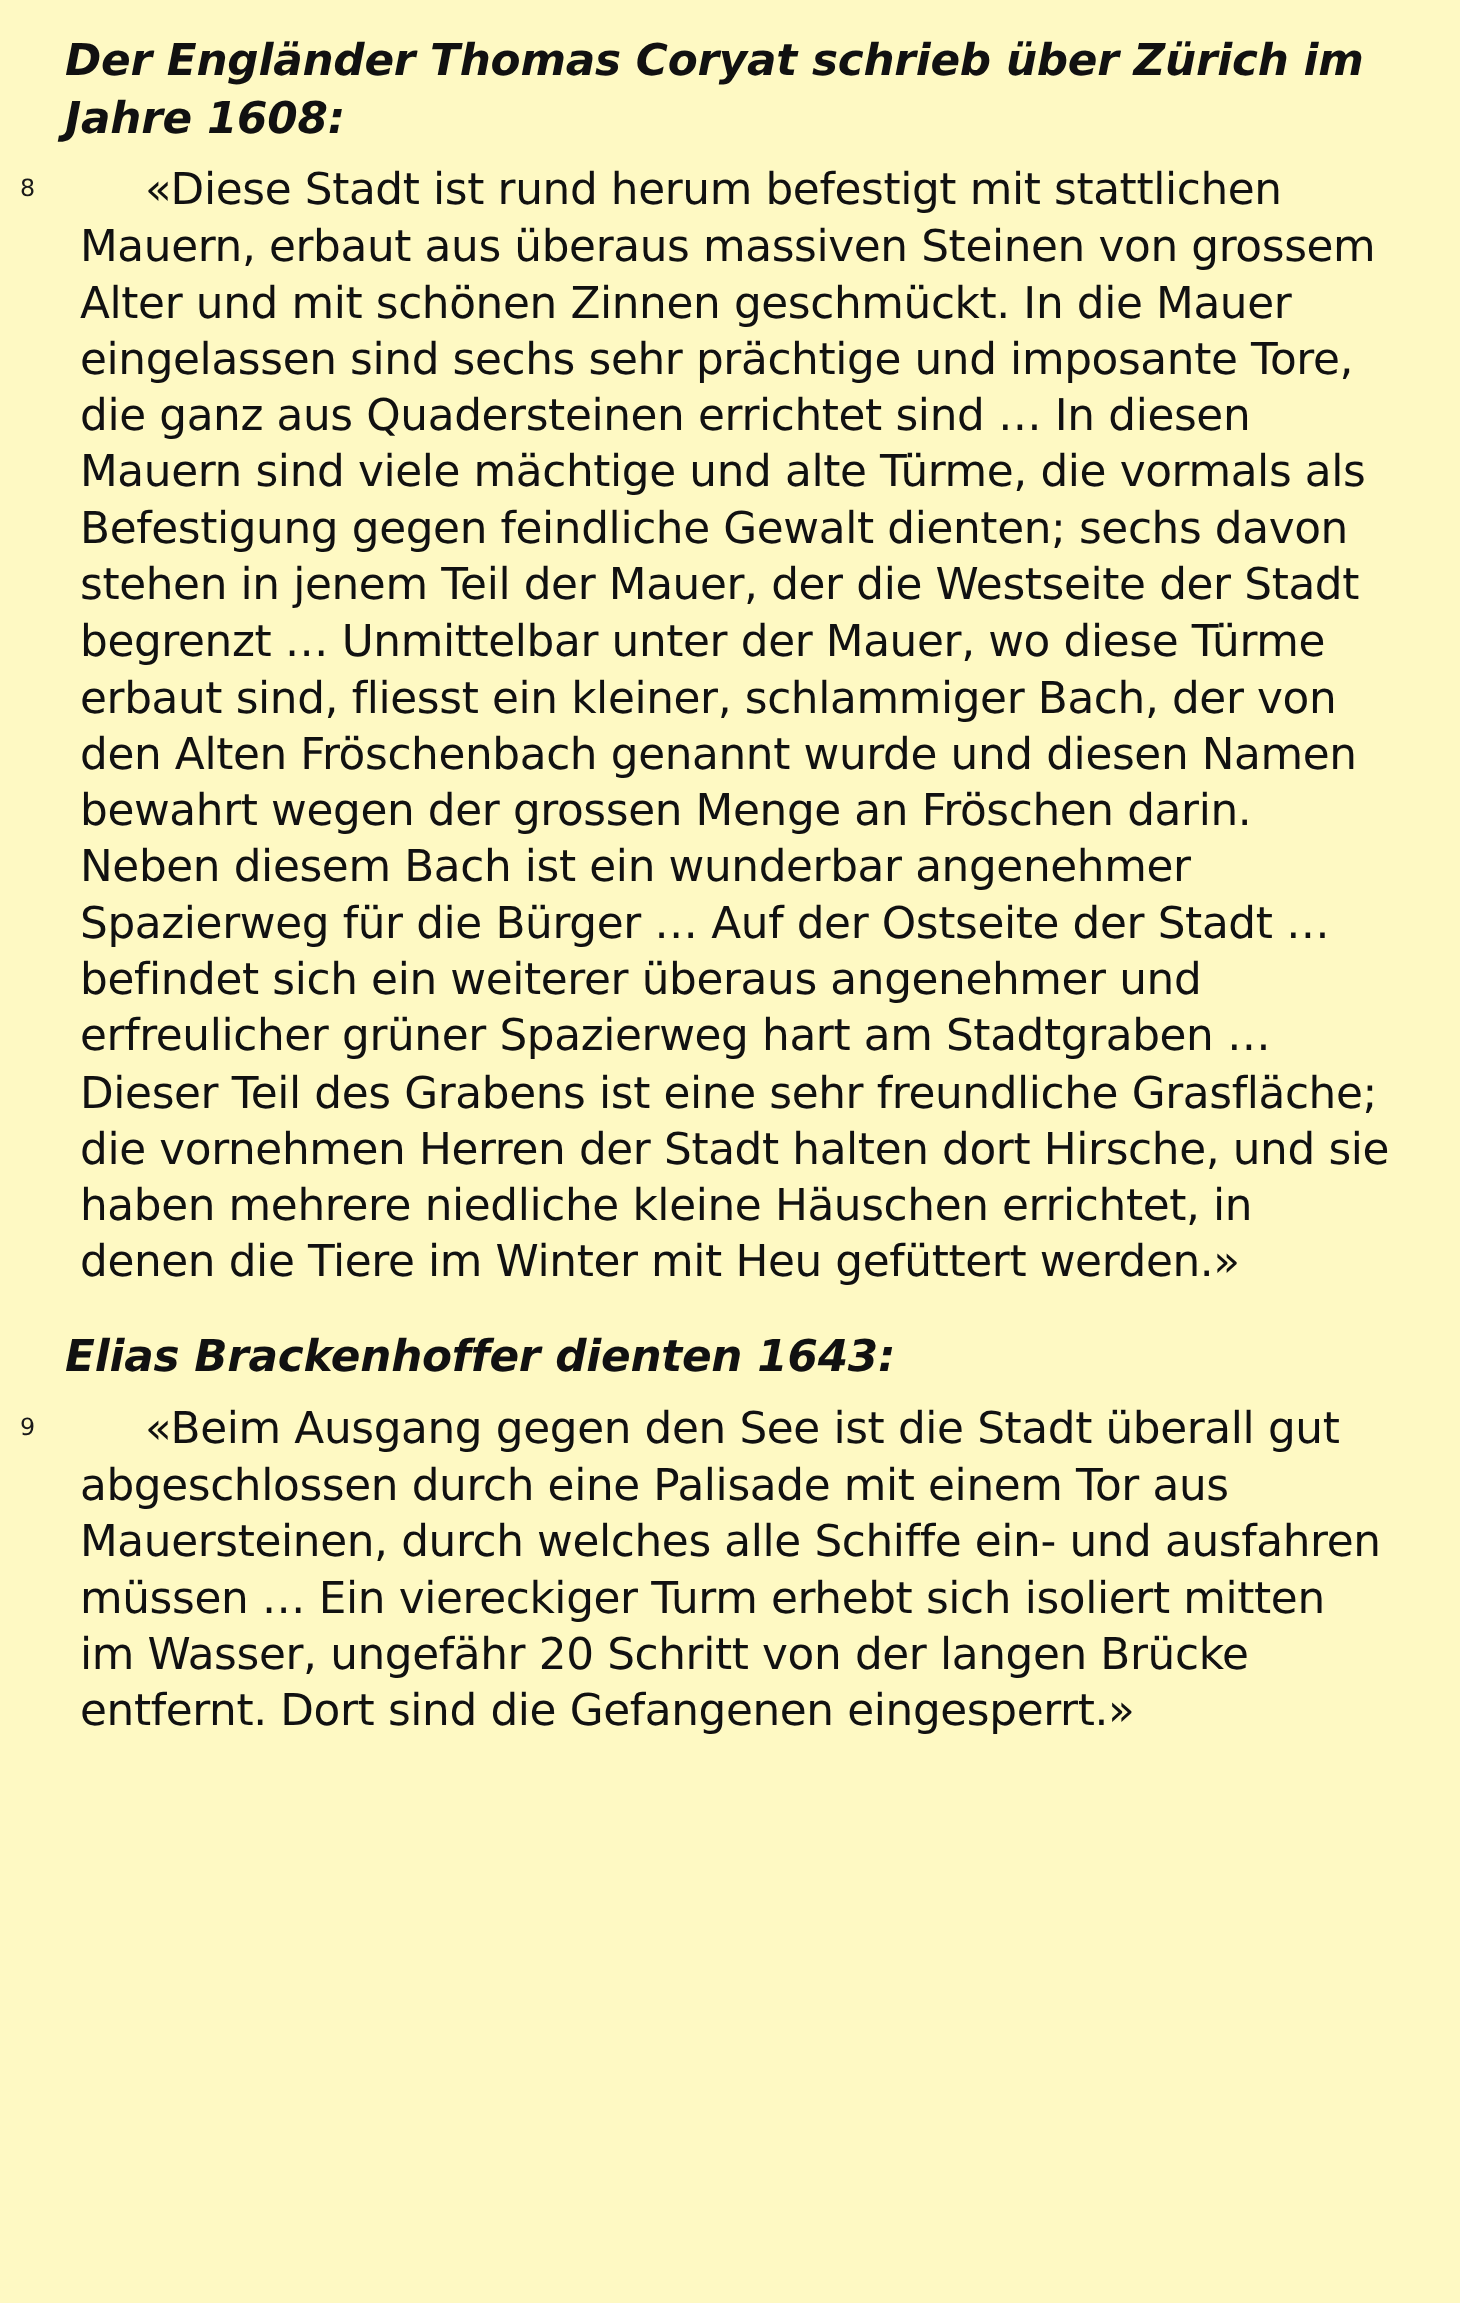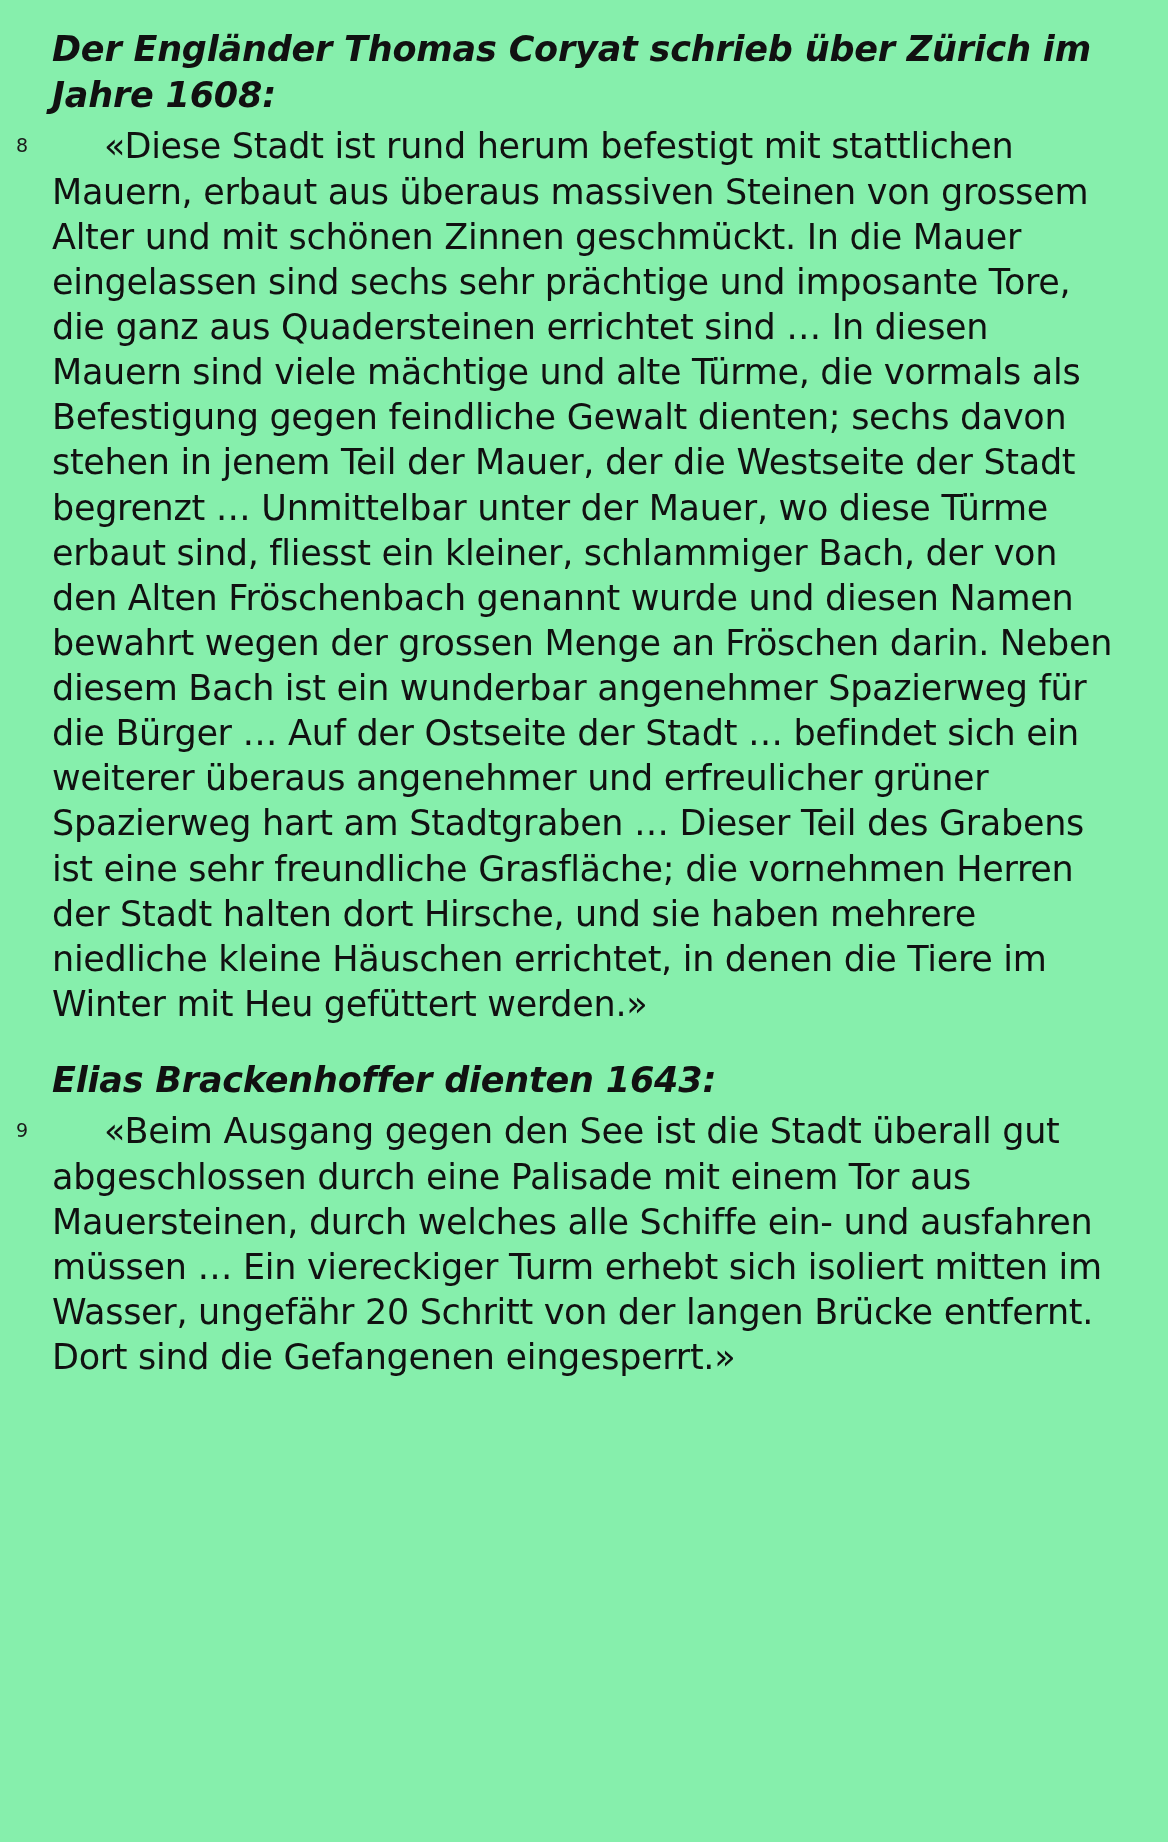--- a/index.html
+++ b/index.html
@@ -13,40 +13,40 @@
     font-family: "DejaVu Sans", sans-serif;
     color: #111111;
     -webkit-font-smoothing: antialiased;
   }
   .page {
     position: relative;
     width: 1168px;
     min-height: 1842px;
     box-sizing: border-box;
     padding: 26px 44px 30px 52px;
-    background: #86efac;
+    background: #fef9c3;
   }
   .intro {
     font-style: italic;
     font-weight: 600;
     font-size: 35px;
     line-height: 1.32;
     letter-spacing: -0.2px;
     margin: 0 0 6px 0;
     color: #111111;
   }
   .block {
     position: relative;
     margin: 0 0 4px 0;
   }
   .para {
     font-size: 35px;
     line-height: 1.29;
     letter-spacing: -0.3px;
-    margin: 0;
+    margin: 12px;
     color: #111111;
     text-align: left;
     white-space: pre-line;
     text-indent: 52px;
   }
   .marginnum {
     position: absolute;
     left: -36px;
     top: 12px;
     font-size: 19px;

